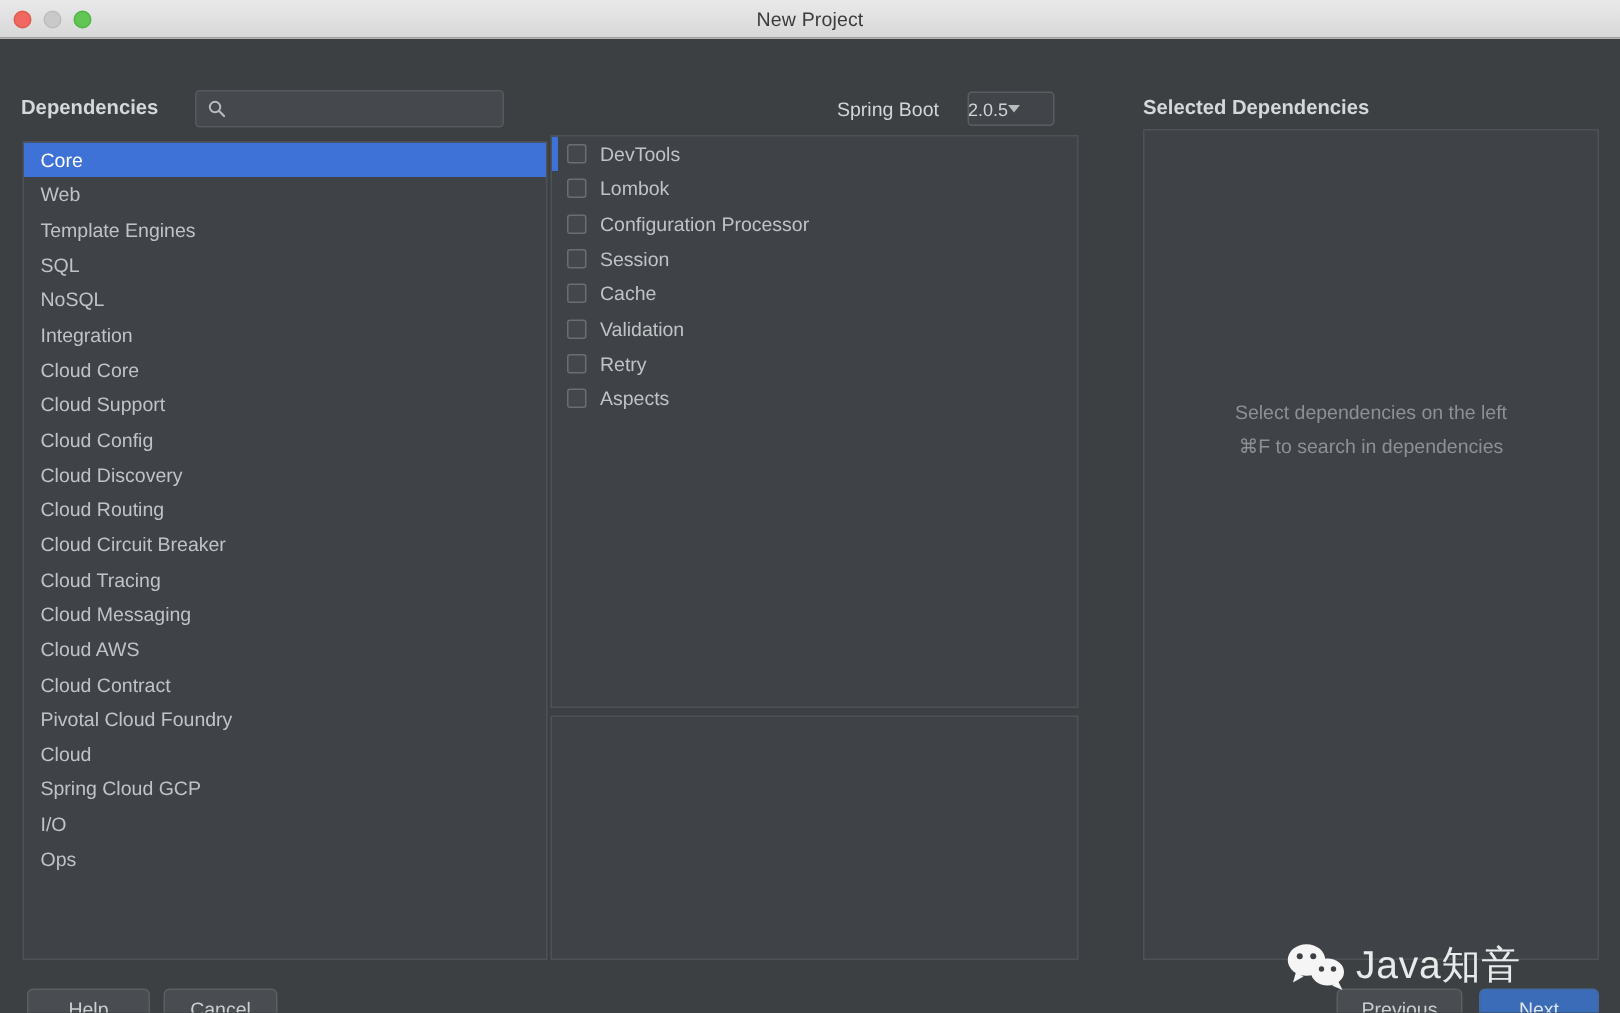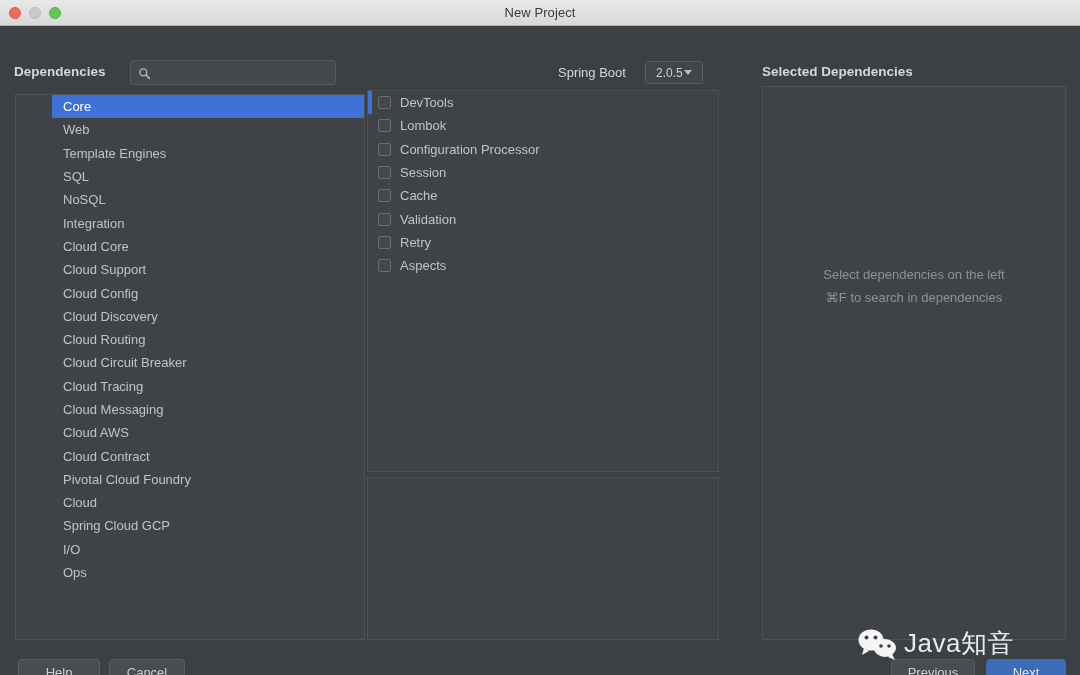--- a/index.html
+++ b/index.html
@@ -70,22 +70,22 @@
   .boot-label {
     position: absolute; left: 558px; top: 39px;
     font-size: 13px; color: #d3d5d7;
   }
   .boot-select {
     position: absolute; left: 645px; top: 35px;
     width: 58px; height: 23px;
     background: #414549;
     border: 1px solid #5a5d61;
     border-radius: 3px;
-    display: flex; align-items: center; justify-content: space-between;
-    padding: 0 10px;
+    display: flex; align-items: center; justify-content: flex-end;
+    padding: 0 22px;
     cursor: default;
   }
   .boot-value { font-size: 12px; color: #d0d2d4; }
   .caret {
     width: 0; height: 0;
     border-left: 4.5px solid transparent;
     border-right: 4.5px solid transparent;
     border-top: 5px solid #b8babc;
   }
 
@@ -93,21 +93,21 @@
     position: absolute; left: 762px; top: 38px;
     font-size: 13.5px; font-weight: bold; color: #d5d7d9;
   }
 
   
   .panel {
     position: absolute;
     background: #3f4347;
     border: 1px solid #4e5155;
   }
-  .panel-categories { left: 15px;  top: 68px; width: 350px; height: 546px; overflow: hidden; padding-left: 36px; }
+  .panel-categories { left: 15px;  top: 68px; width: 350px; height: 546px; overflow: hidden; }
   .panel-deps       { left: 367px; top: 64px; width: 352px; height: 382px; overflow: hidden; }
   .panel-desc       { left: 367px; top: 451px; width: 352px; height: 163px; }
   .panel-selected   { left: 762px; top: 60px; width: 304px; height: 554px; }
 
   
   .cat-item {
     height: 23.3px;
     display: flex; align-items: center;
     padding-left: 11px;
     font-size: 13px; color: #c0c3c6;

